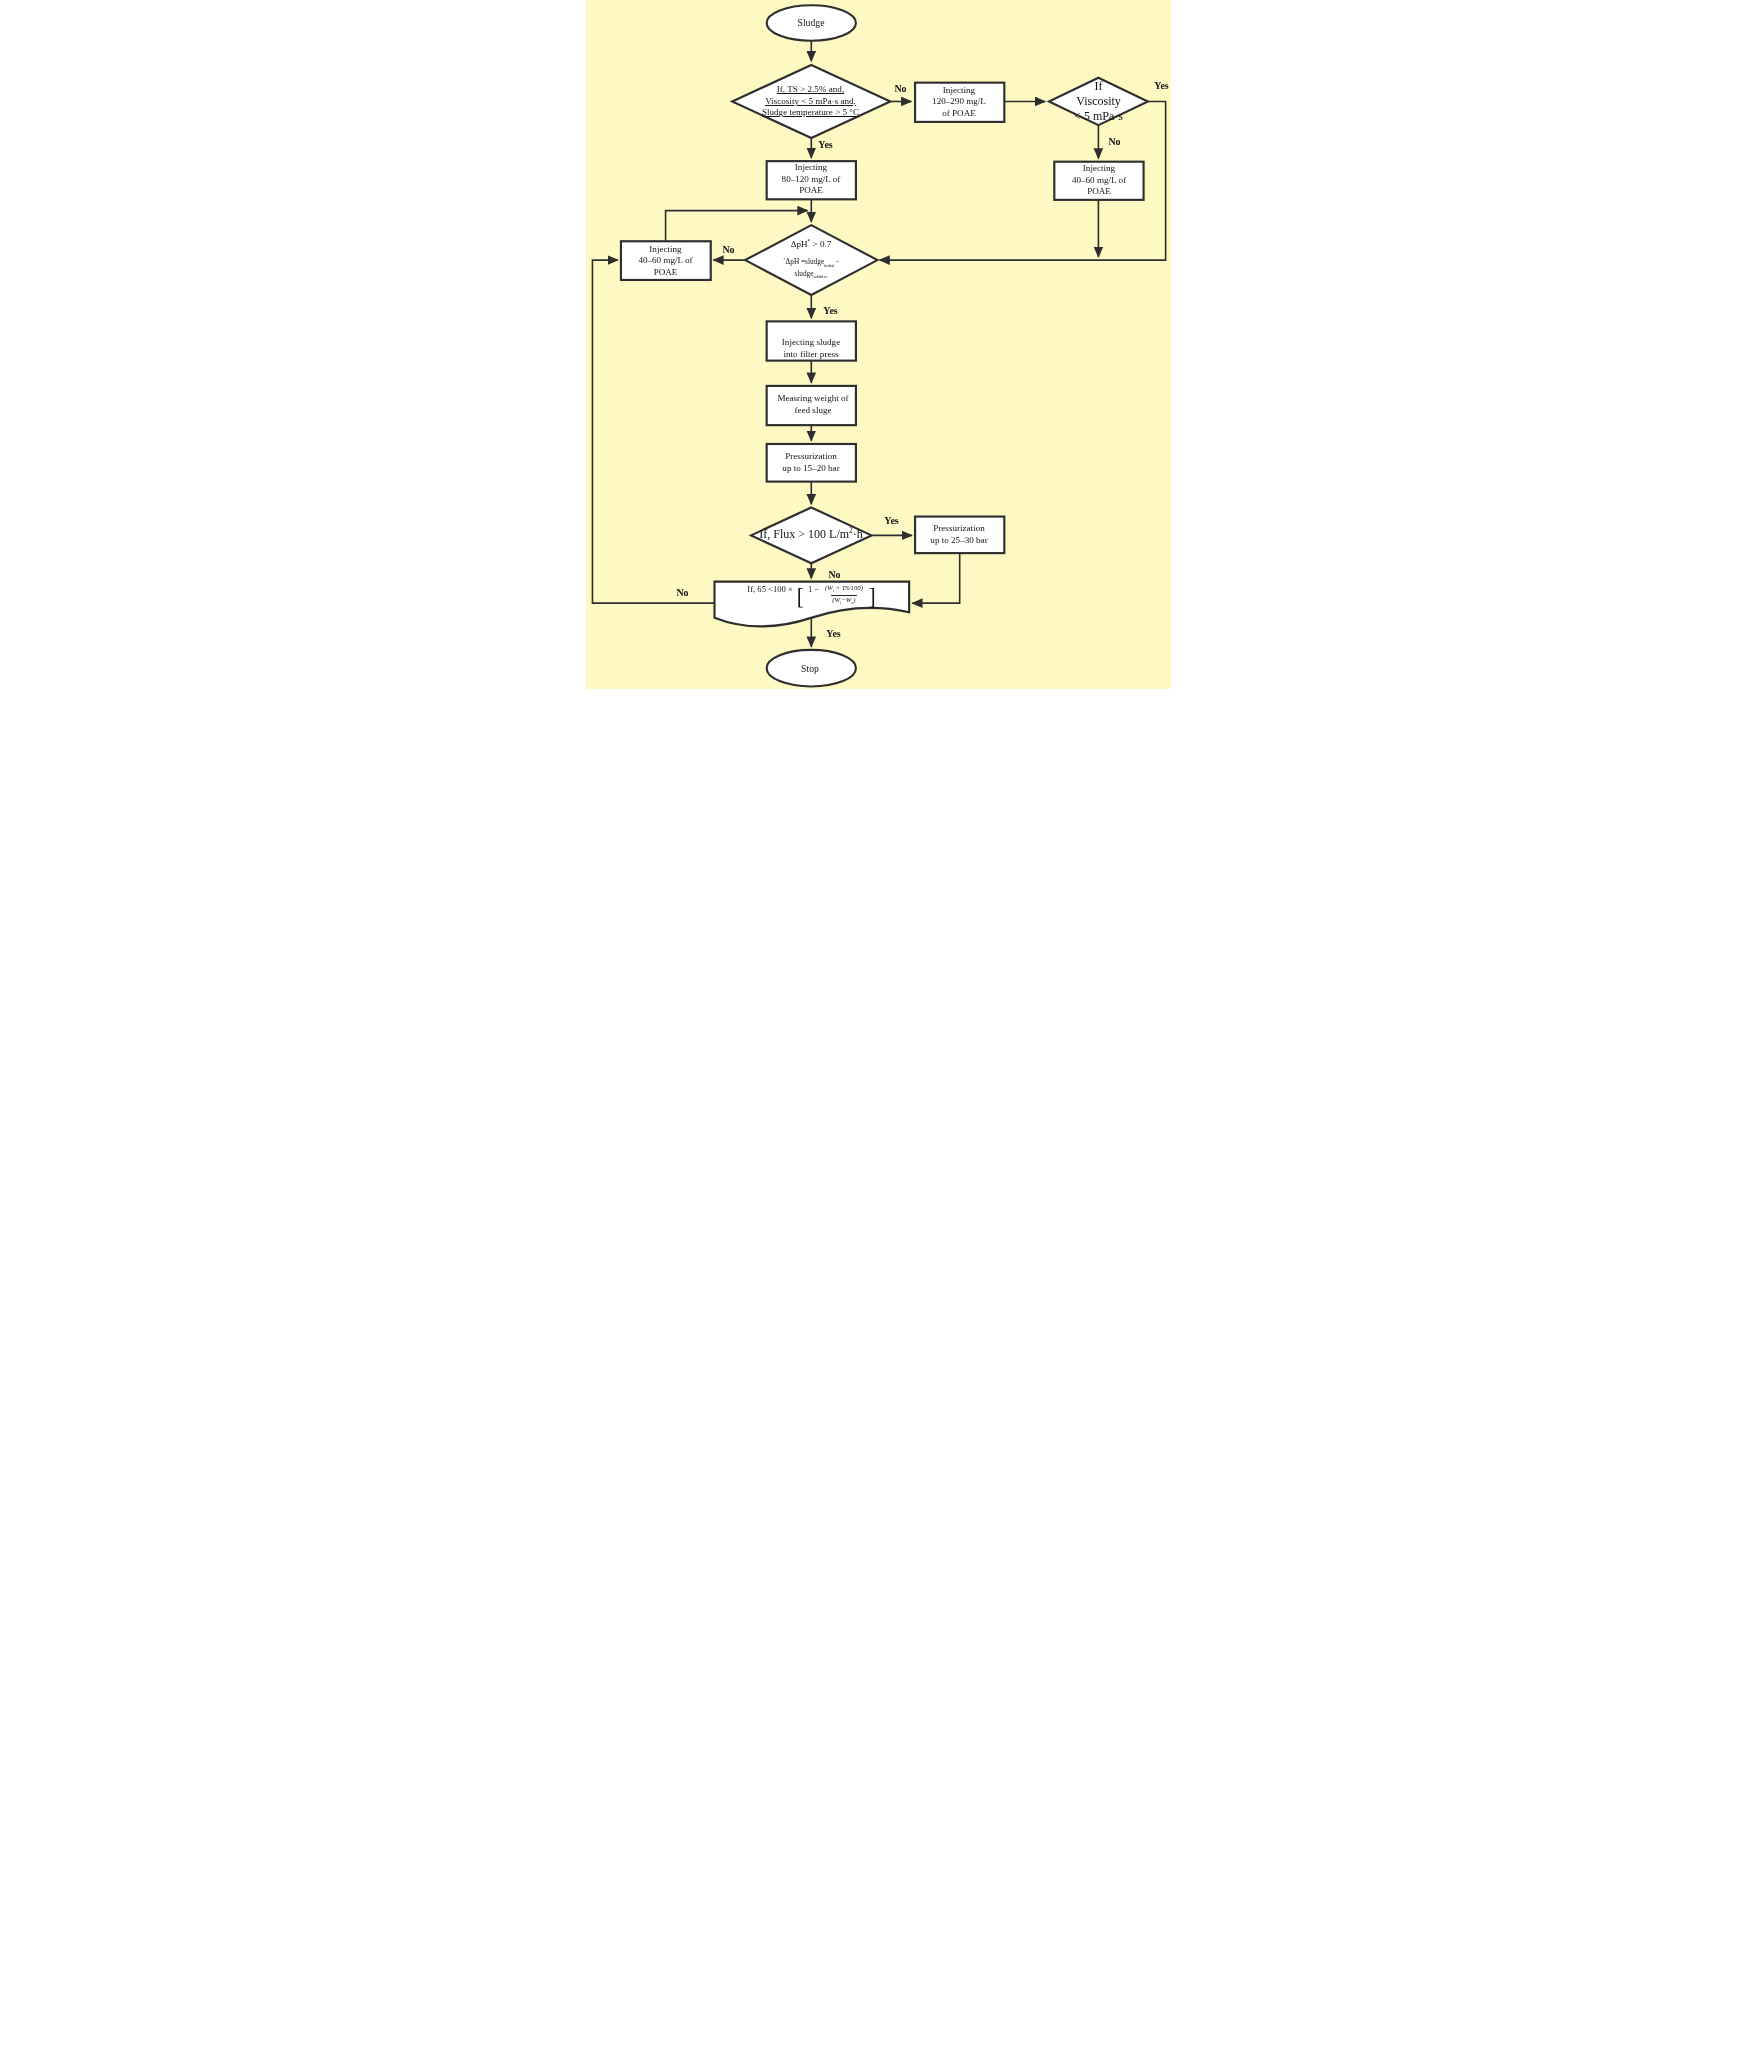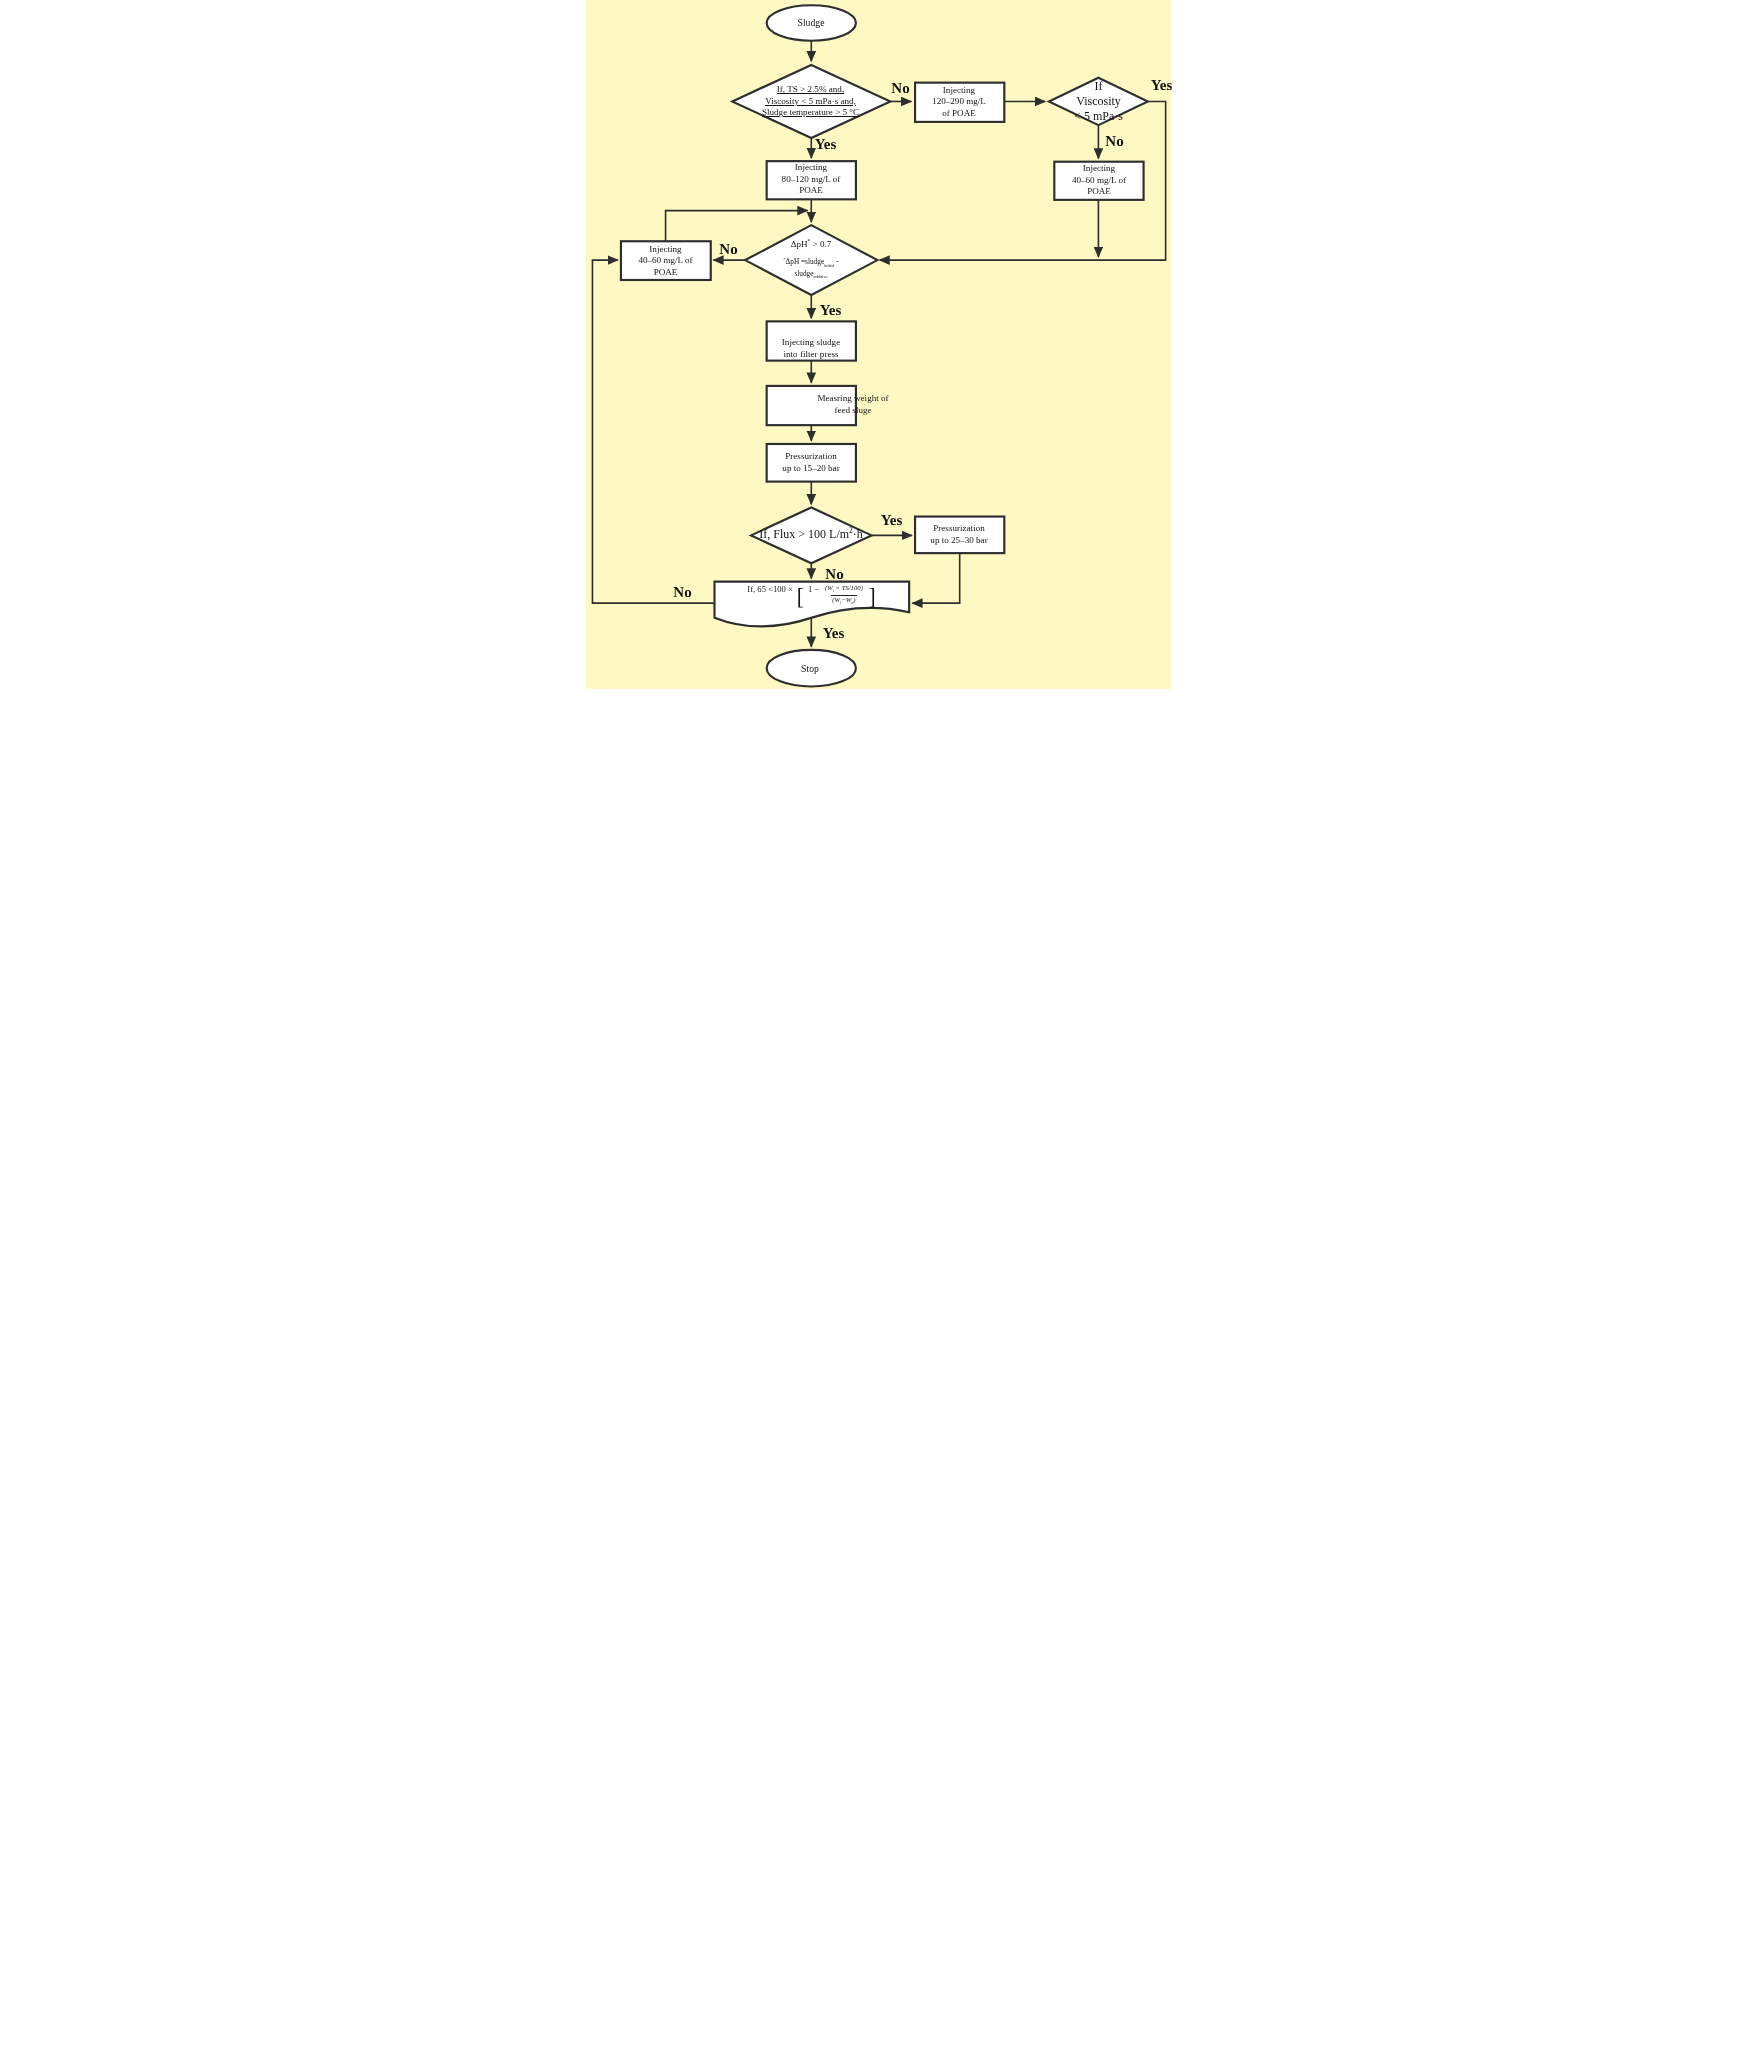--- a/index.html
+++ b/index.html
@@ -13,21 +13,21 @@
     position:absolute;display:flex;flex-direction:column;
     justify-content:center;align-items:center;text-align:center;
     font-size:9.1px;line-height:1.27;color:#141414;
   }
   .node-text .line{display:block;white-space:nowrap;}
   .small{font-size:7.3px;line-height:1.35;}
   .mid{font-size:12px;}
   .big{font-size:9.7px;}
   .lbl{
     position:absolute;transform:translate(-50%,-50%);
-    font-weight:bold;font-size:15px;color:#141414;white-space:nowrap;
+    font-weight:bold;font-size:10px;color:#141414;white-space:nowrap;
   }
   sup{font-size:0.6em;}
   sub{font-size:0.6em;}
   .formula{flex-direction:row;gap:4px;font-size:8.6px;align-items:flex-start;}
   .frac{display:inline-flex;flex-direction:column;align-items:center;
         font-size:6.7px;line-height:1.2;font-style:italic;}
   .frac .num{padding:0 1.6px 0.5px 1.6px;}
   .frac .den{border-top:0.8px solid #222;padding:0.5px 1.6px 0 1.6px;}
   .brk{font-size:21.5px;line-height:24px;font-weight:400;transform:scaleY(1.12);}
 </style>
@@ -130,21 +130,21 @@
     <span class="line">Injecting</span>
     <span class="line">40–60 mg/L of</span>
     <span class="line">POAE</span>
   </div>
 
   <div class="node-text" style="left:181px;top:323px;width:89px;height:52px;">
     <span class="line">Injecting sludge</span>
     <span class="line">into filter press</span>
   </div>
 
-  <div class="node-text" style="left:181px;top:387px;width:93px;height:36px;padding-left:40px;">
+  <div class="node-text" style="left:181px;top:387px;width:93px;height:36px;">
     <span class="line">Measring weight of</span>
     <span class="line">feed sluge</span>
   </div>
 
   <div class="node-text" style="left:181px;top:446px;width:89px;height:34px;">
     <span class="line">Pressurization</span>
     <span class="line">up to 15–20 bar</span>
   </div>
 
   <div class="node-text mid" style="left:165px;top:529px;width:121px;height:12px;">

